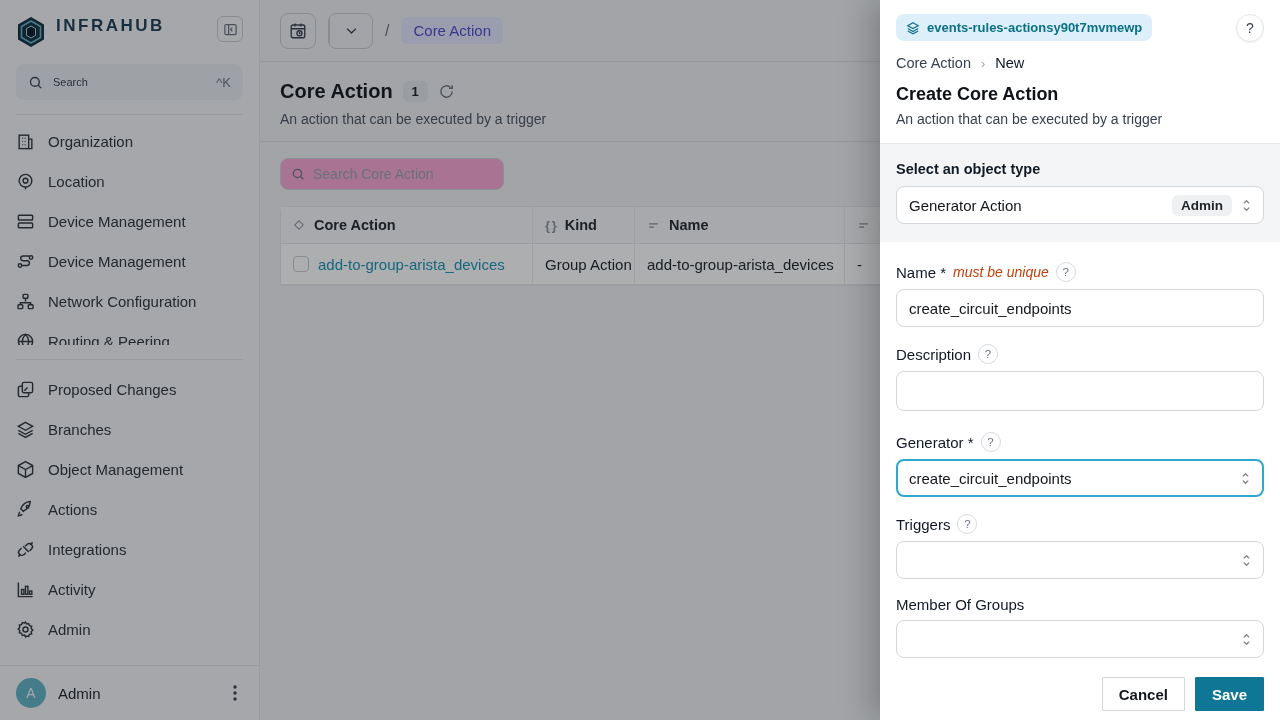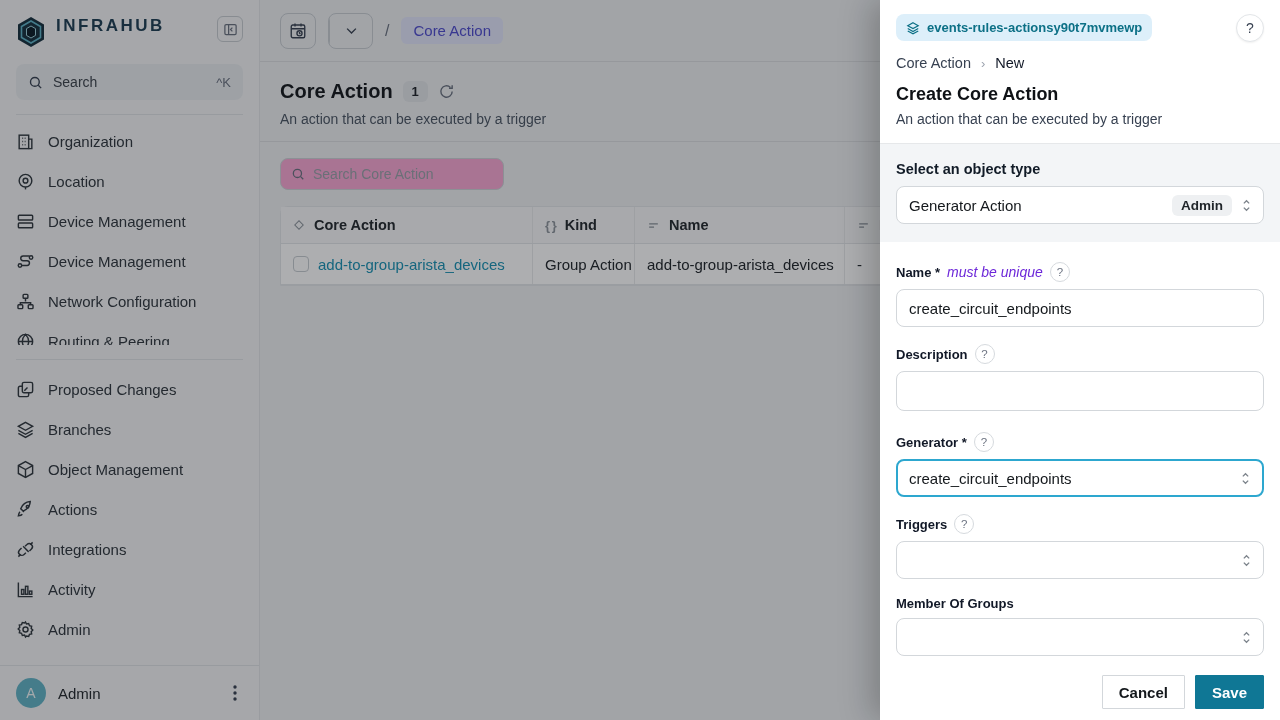--- a/index.html
+++ b/index.html
@@ -9,21 +9,21 @@
   
   .app { display:flex; width:1280px; height:720px; }
 
   
   .sidebar { position:relative; width:260px; height:720px; background:#f4f5f6; border-right:1px solid #e2e4e7; padding:0 16px; flex:0 0 260px; }
   .logo-row { display:flex; gap:10px; padding-top:16px; }
   .logo-hex { width:30px; height:32px; }
   .logo-text { font-size:17px; font-weight:700; letter-spacing:2.5px; color:#1d3d52; flex:1; }
   .collapse-btn { width:26px; height:26px; border:1px solid #c7ccd1; border-radius:6px; display:flex; align-items:center; justify-content:center; color:#6b7280; background:transparent; }
   .search-pill { margin-top:16px; height:36px; background:#e9ecef; border-radius:8px; display:flex; align-items:center; gap:10px; padding:0 12px; color:#374151; }
-  .search-pill .s-label { font-size:14px; flex:1; color:#3c434b; }
+  .search-pill .s-label { font-size:11px; flex:1; color:#3c434b; }
   .search-pill .s-kbd { font-size:13px; color:#6b7280; }
   .side-div { border-top:1px solid #e0e2e5; margin-top:14px; }
   .nav { list-style:none; margin-top:6px; }
   .nav li { height:40px; display:flex; align-items:center; gap:13px; color:#2f363d; font-size:15px; cursor:pointer; }
   .nav li .nicon { width:19px; height:19px; color:#30373e; flex:0 0 19px; }
   .nav-group-1 { height:224px; overflow:hidden; }
   .nav-group-2 { margin-top:9px; }
   .user-row { position:absolute; left:0; right:0; bottom:0; border-top:1px solid #e0e2e5; padding:12px 16px; display:flex; align-items:center; gap:12px; background:#f4f5f6; }
   .avatar { width:30px; height:30px; border-radius:50%; background:#62b3c6; color:#f2f7f8; display:flex; align-items:center; justify-content:center; font-size:14px; }
   .user-name { flex:1; font-size:15px; color:#23282d; }
@@ -81,22 +81,22 @@
   .d-sub { margin-top:6px; font-size:14px; color:#374151; padding-bottom:16px; }
   .d-band { background:#f3f5f7; border-top:1px solid #e6e8ea; padding:17px 16px 18px 16px; }
   .band-label { font-size:14.5px; font-weight:600; color:#111b27; margin-bottom:9px; }
   .select { height:38px; background:#fff; border:1px solid #d3d7db; border-radius:8px; display:flex; align-items:center; gap:8px; padding:0 10px 0 12px; }
   .select .sel-value { flex:1; font-size:15px; color:#14181c; overflow:hidden; white-space:nowrap; }
   .core-chip { background:#eef0f2; color:#1f2429; font-size:13.5px; font-weight:600; padding:3px 9px; border-radius:6px; }
   .updown { color:#7b828a; }
   .d-form { padding:20px 16px 0 16px; }
   .field { margin-bottom:17px; }
   .f-label-row { display:flex; align-items:center; gap:7px; margin-bottom:7px; }
-  .f-label { font-size:13px; font-weight:700; color:#111827; }
-  .f-hint { font-size:14px; font-style:italic; color:#6d28d9; }
+  .f-label { font-size:15px; font-weight:400; color:#111827; }
+  .f-hint { font-size:14px; font-style:italic; color:#c2410c; }
   .q-circle { width:20px; height:20px; border:1px solid #d6dade; border-radius:50%; color:#6b7280; font-size:11.5px; display:flex; align-items:center; justify-content:center; background:#fff; }
   .text-input { width:100%; height:38px; border:1px solid #d3d7db; border-radius:8px; padding:0 12px; font-size:15px; color:#14181c; font-family:inherit; outline:none; background:#fff; }
   .text-area { width:100%; height:40px; border:1px solid #d3d7db; border-radius:8px; padding:8px 12px; font-size:15px; font-family:inherit; resize:none; outline:none; background:#fff; }
   .select.focused { border:2px solid #2da7cf; padding-left:11px; }
   .d-footer { display:flex; justify-content:flex-end; gap:10px; padding:2px 16px 0 16px; }
   .btn { height:34px; border-radius:1px; font-size:15px; font-weight:600; font-family:inherit; display:flex; align-items:center; padding:0 16px; cursor:pointer; }
   .btn-cancel { background:#fff; border:1px solid #d3d7db; color:#14181c; }
   .btn-save { background:#0f7795; border:1px solid #0f7795; color:#fff; }
 </style>
 </head>

